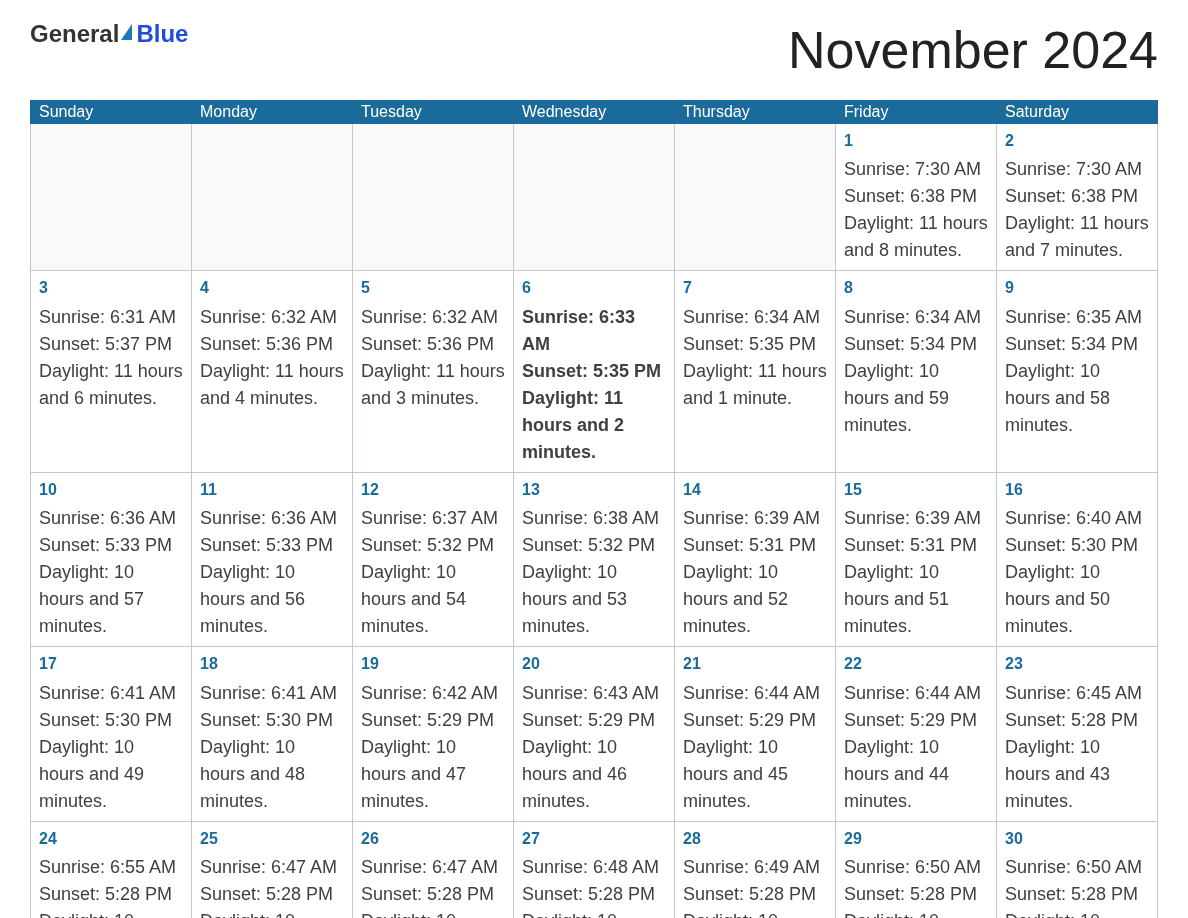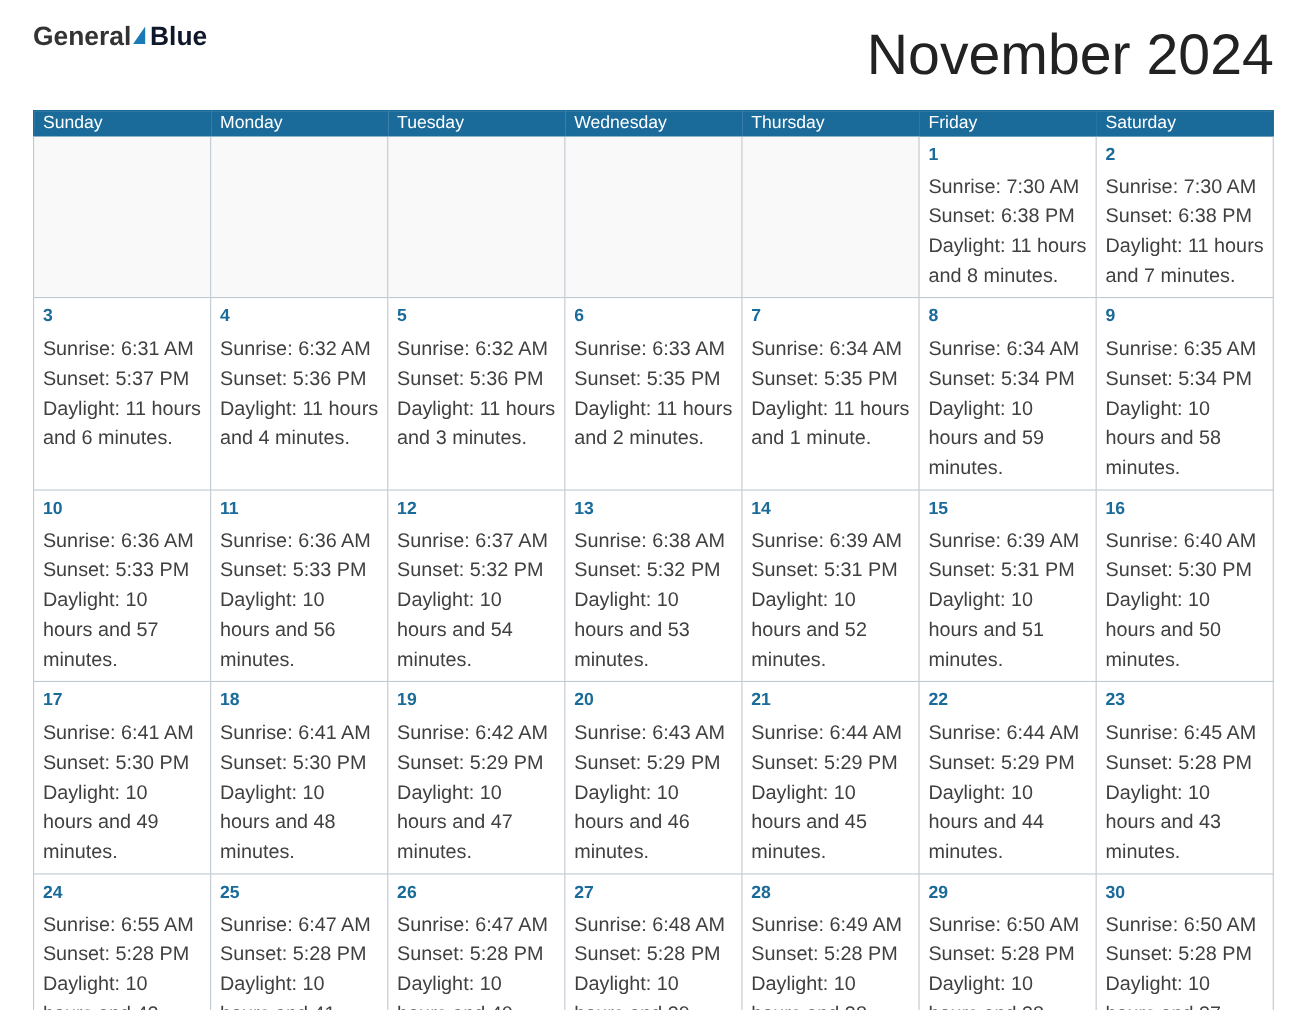--- a/index.html
+++ b/index.html
@@ -79,21 +79,21 @@
 </head>
 <body>
 
 <div class="header">
   <div class="logo">
     <div style="display:flex;align-items:center;">
       <span style="font-size:24px;font-weight:bold;color:#333;">General</span>
       <span style="display:inline-block;width:0;height:0;border-left:11px solid transparent;border-bottom:16px solid #1a7ab5;margin-left:2px;position:relative;top:-2px;"></span>
     </div>
     <div>
-      <span style="font-size:24px;font-weight:bold;color:#0f172a;margin-left:4px;">Blue</span>
+      <span style="font-size:24px;font-weight:bold;color:#1d4ed8;margin-left:4px;">Blue</span>
     </div>
   </div>
   <div class="title-block">
     <div class="month-title">November 2024</div>
   </div>
 </div>
 
 <table class="calendar">
   <thead>
     <tr>
@@ -140,21 +140,21 @@
 Daylight: 11 hours and 4 minutes.</div>
         </td>
         <td>
           <div class="day-number">5</div>
           <div class="day-info" style="white-space: pre-line;">Sunrise: 6:32 AM
 Sunset: 5:36 PM
 Daylight: 11 hours and 3 minutes.</div>
         </td>
         <td>
           <div class="day-number">6</div>
-          <div class="day-info" style="white-space: pre-line;">Sunrise: 6:33 AM
+          <div class="day-info" style="white-space: pre-line; font-weight: bold;">Sunrise: 6:33 AM
 Sunset: 5:35 PM
 Daylight: 11 hours and 2 minutes.</div>
         </td>
         <td>
           <div class="day-number">7</div>
           <div class="day-info" style="white-space: pre-line;">Sunrise: 6:34 AM
 Sunset: 5:35 PM
 Daylight: 11 hours and 1 minute.</div>
         </td>
         <td>

